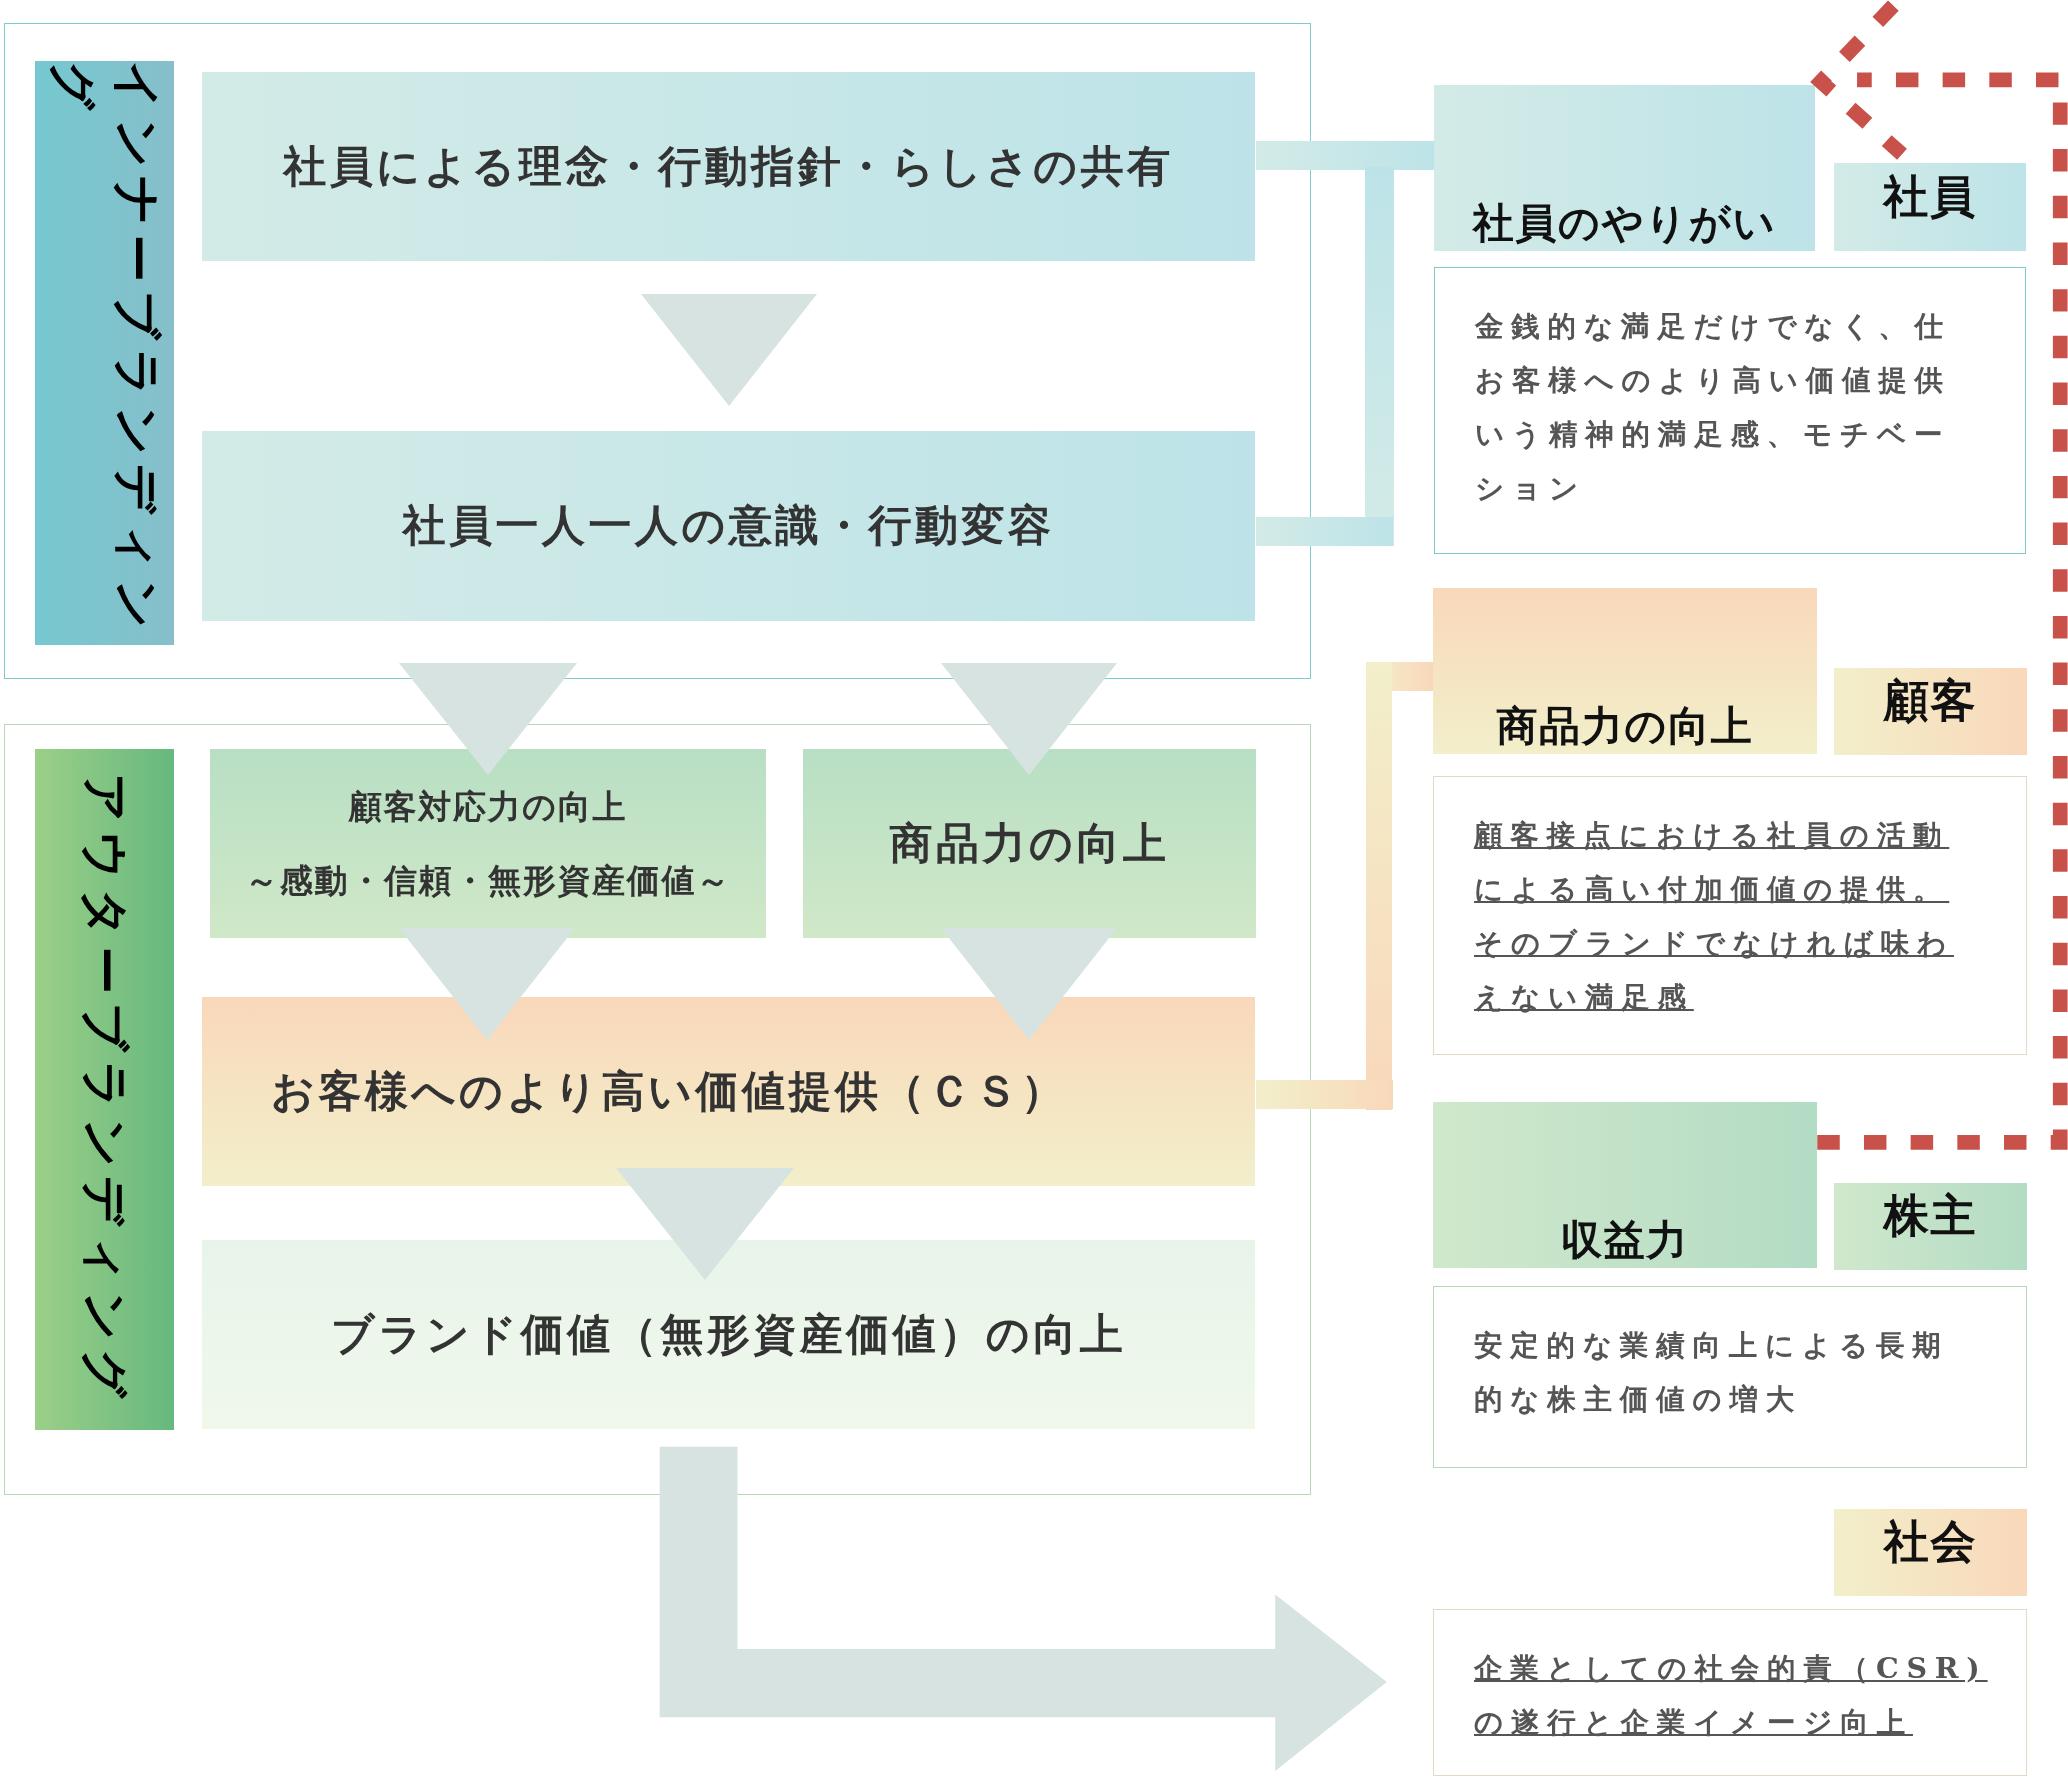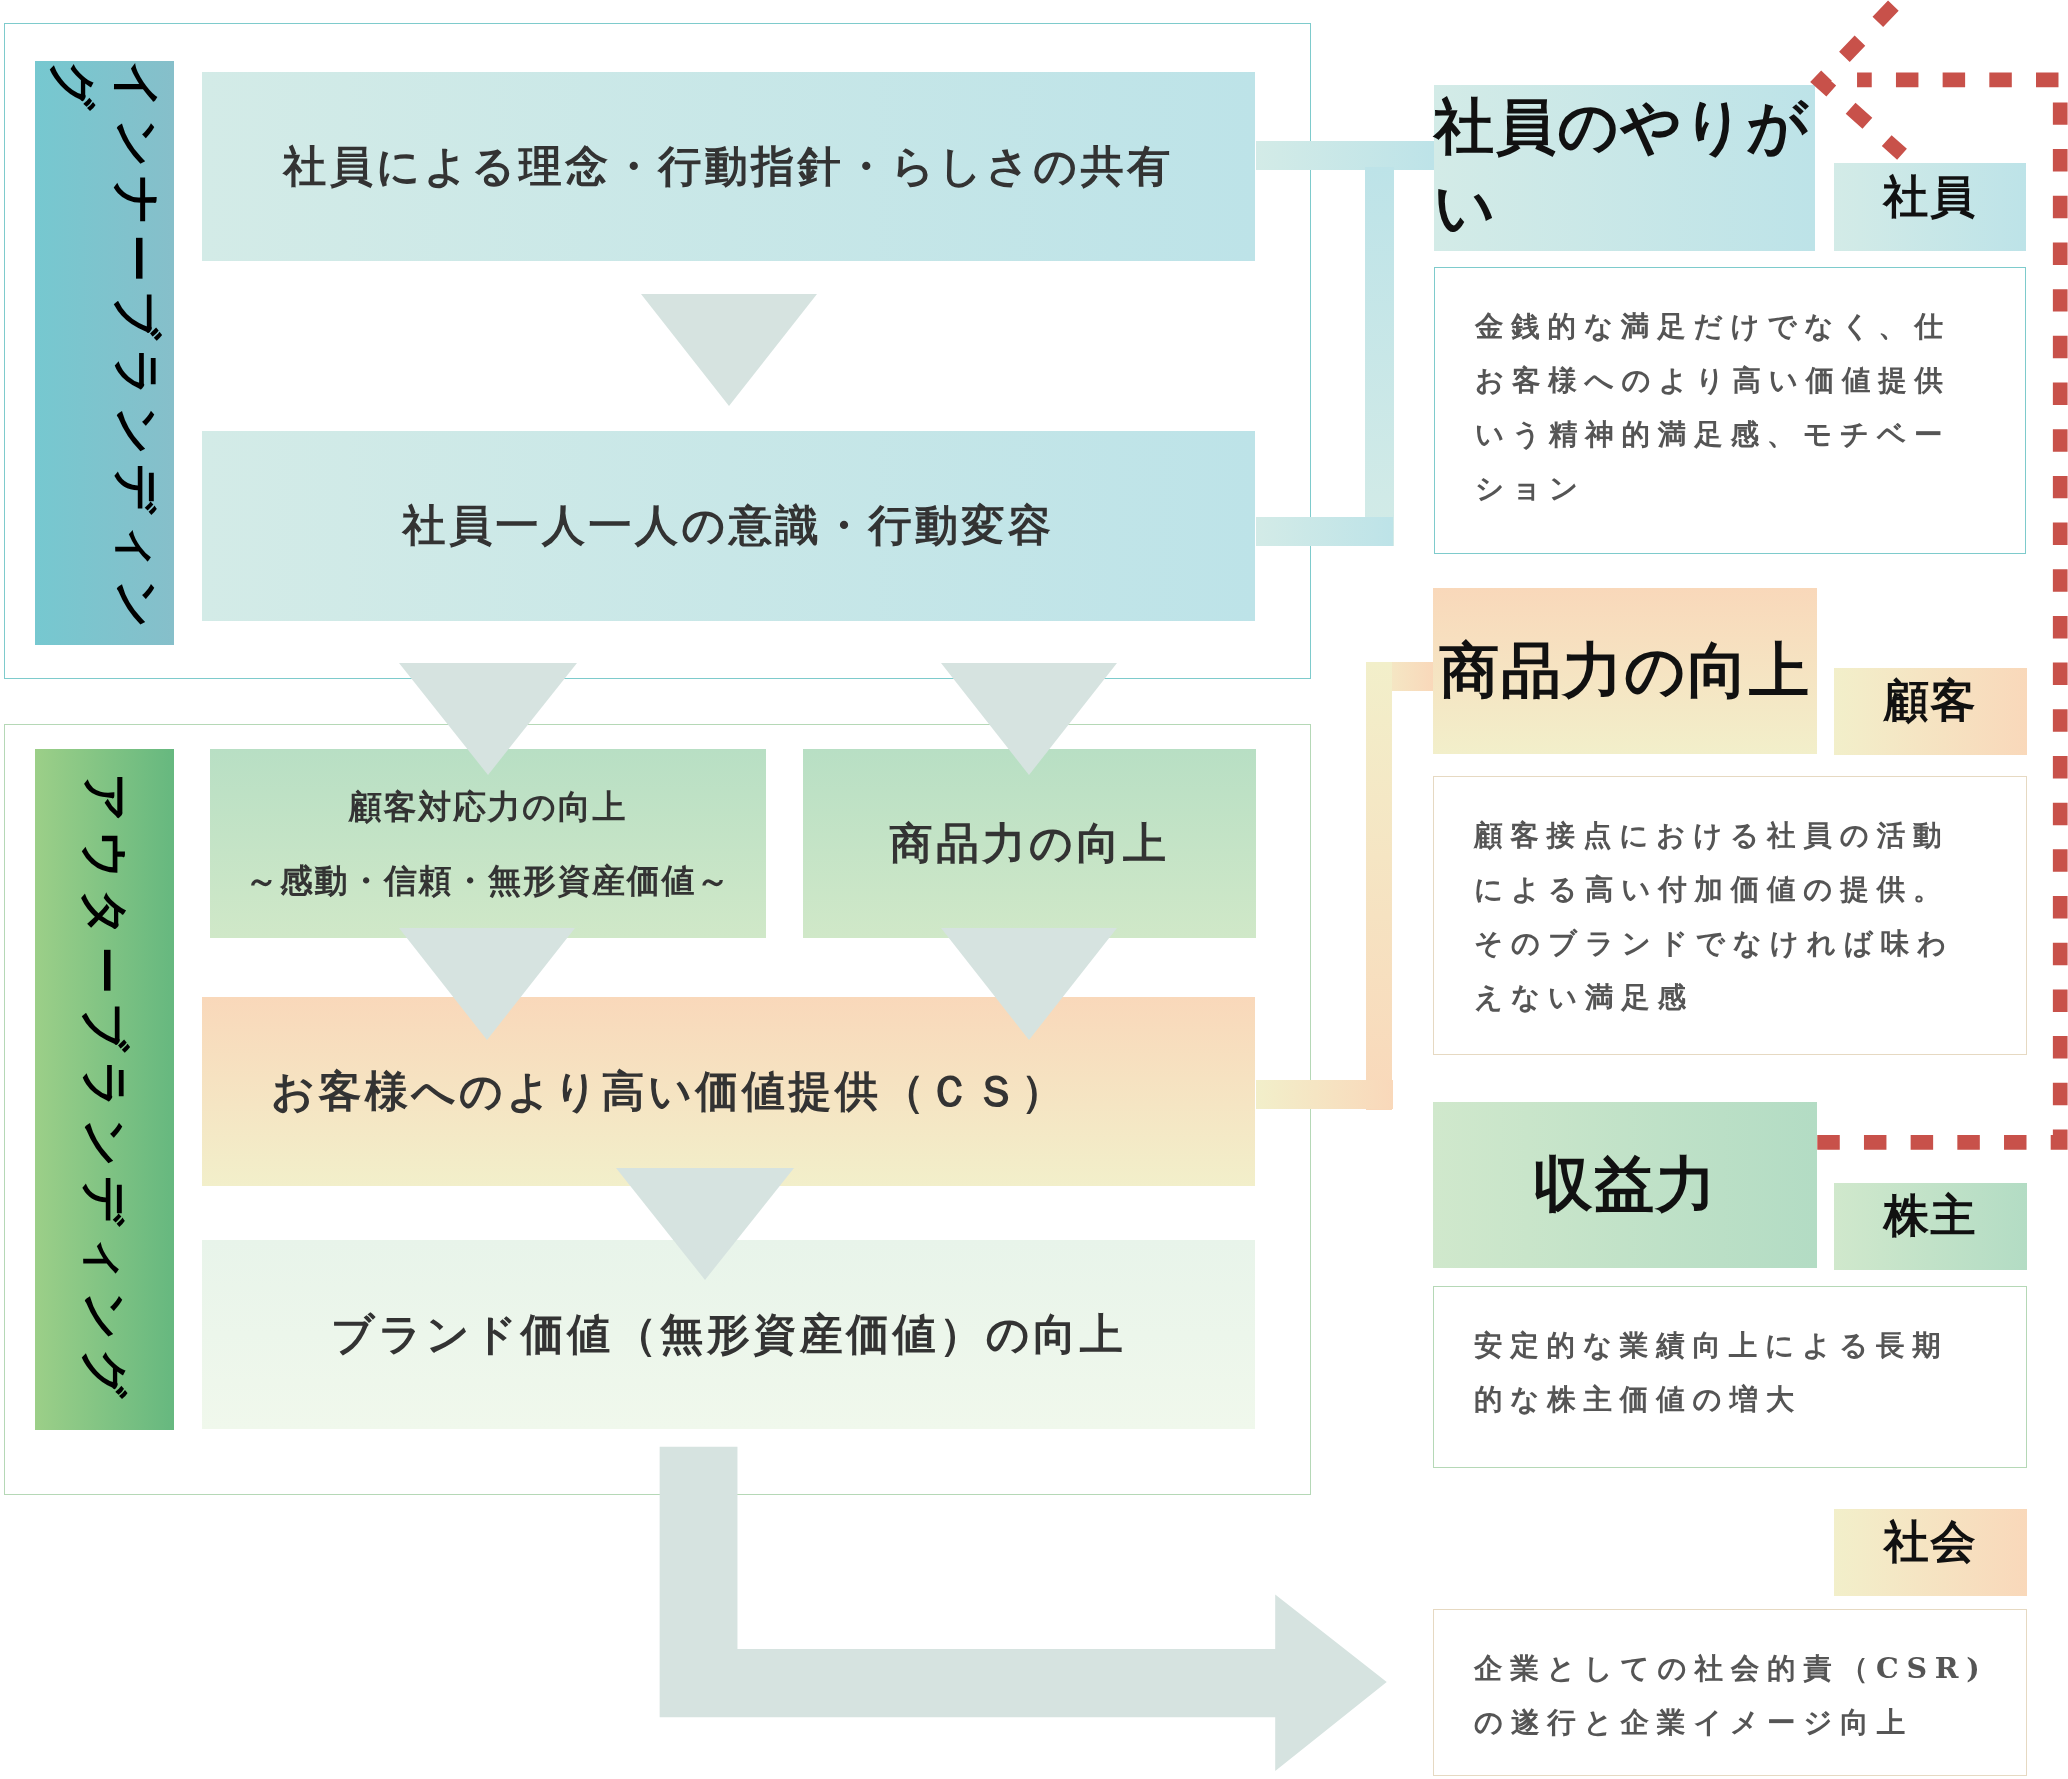--- a/index.html
+++ b/index.html
@@ -24,28 +24,28 @@
   .brand-box { background:linear-gradient(180deg,#e8f4ea,#f0f8ec); }
   .t52 { font-size:43px; letter-spacing:3.5px; }
   .t40 { font-size:33px; letter-spacing:1.7px; line-height:74px; }
   .tri { width:0; height:0; border-left-style:solid; border-right-style:solid;
          border-top-style:solid; border-left-color:transparent; border-right-color:transparent;
          border-top-color:#d6e3e0; }
   .conn-teal-h { background:linear-gradient(90deg,#d3ebe7,#bde3e8); }
   .conn-teal-v { background:linear-gradient(180deg,#bde3e8,#d3ebe7); }
   .conn-orange-h { background:linear-gradient(90deg,#f2efca,#f9d8ba); }
   .conn-orange-v { background:linear-gradient(180deg,#f2efca,#f9d8ba); }
-  .label-box { display:flex; align-items:center; justify-content:center;
-               font-weight:bold; color:#111; font-size:60px; letter-spacing:1.7px; }
+  .label-box { display:flex; align-items:flex-end; justify-content:center;
+               font-weight:bold; color:#111; font-size:41px; letter-spacing:1.7px; }
   .tag { display:flex; align-items:flex-end; justify-content:center; padding-bottom:24px;
          font-weight:bold; color:#111; font-size:45px; letter-spacing:1.7px; }
   .desc { background:#fff; padding:31px 35px 0 40px; font-size:28.5px; line-height:54px;
           letter-spacing:7.8px; color:#555; font-weight:bold; }
   .desc-teal { border:1.7px solid #7ecbcc; }
-  .desc-beige { border:1.7px solid #e6d9c2; }
+  .desc-beige { border:1.7px solid #e6d9c2;text-decoration:underline; }
   .desc-green { border:1.7px solid #b5d8b6; }
   .lbl-teal { background:linear-gradient(90deg,#d3ebe7,#bde3e8); }
   .lbl-orange { background:linear-gradient(180deg,#f9d8ba,#f2efca); }
   .lbl-green { background:linear-gradient(90deg,#d0e8cc,#b3dcc4); }
   .tag-orange { background:linear-gradient(90deg,#f2efca,#f9d8ba); }
   svg.overlay { position:absolute; left:0; top:0; }
 </style>
 </head>
 <body>
 

